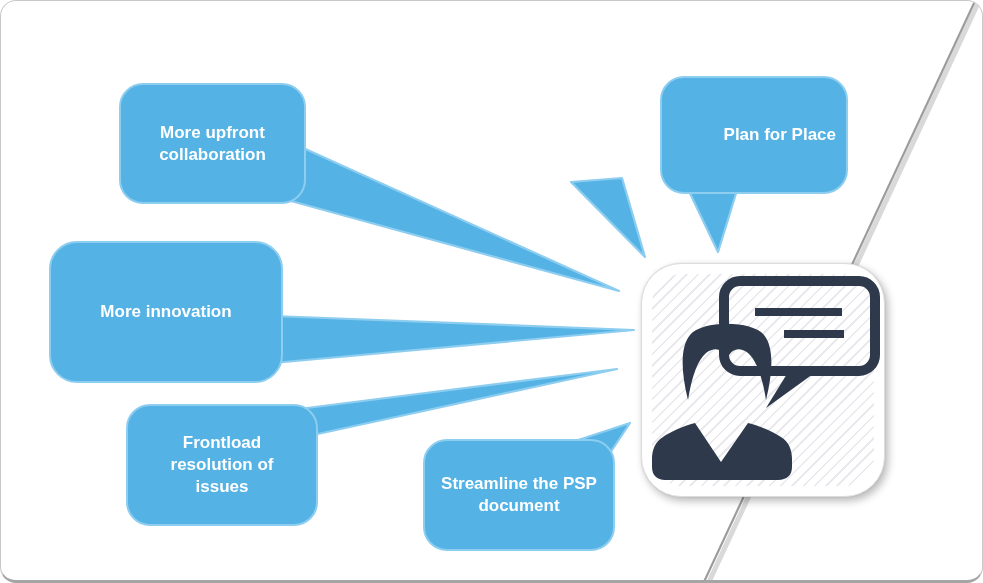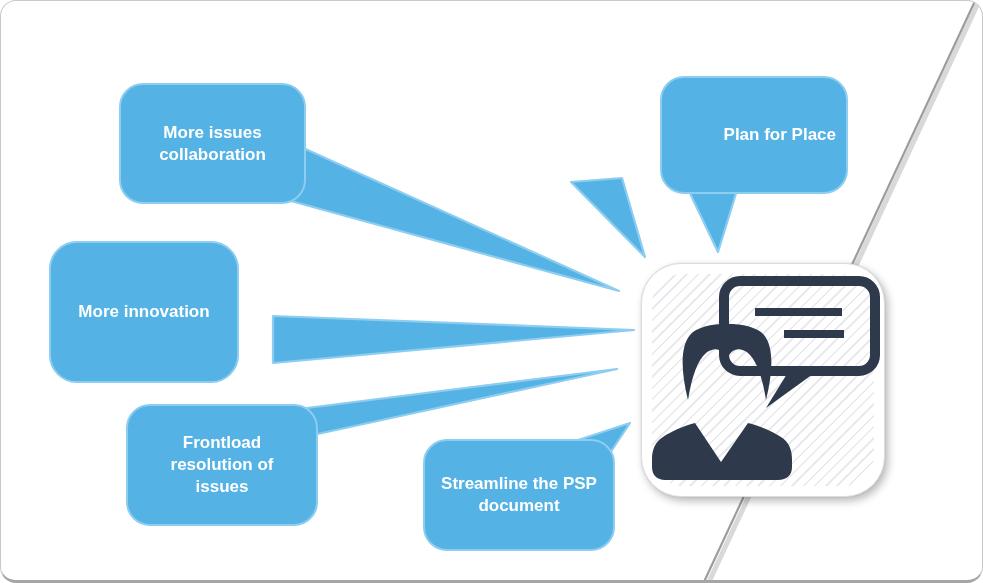--- a/index.html
+++ b/index.html
@@ -22,21 +22,21 @@
     border:2.5px solid #8ccdf0;
     display:flex;align-items:center;justify-content:center;
     text-align:center;
     color:#ffffff;
     font-size:17px;font-weight:bold;line-height:22px;
   }
   .bubble span{display:block;}
   .b-upfront   {left:118px;top:82px; width:187px;height:121px;border-radius:24px;padding:0 20px;}
   .b-shorter   {left:422px;top:74px; width:215px;height:117px;border-radius:24px;padding:0 20px;}
   .b-plan      {left:659px;top:75px; width:188px;height:118px;border-radius:24px;padding:0 10px;justify-content:flex-end;}
-  .b-innovation{left:48px; top:240px;width:190px;height:142px;border-radius:28px;padding:0 20px;}
+  .b-innovation{left:48px; top:240px;width:234px;height:142px;border-radius:28px;padding:0 20px;}
   .b-frontload {left:125px;top:403px;width:192px;height:122px;border-radius:24px;padding:0 25px;}
   .b-streamline{left:422px;top:438px;width:192px;height:112px;border-radius:24px;padding:0 16px;}
   .icon-card{
     position:absolute;left:640px;top:262px;width:242px;height:232px;
     background:#ffffff;
     border:1px solid #dcdcdc;
     border-radius:40px;
     box-shadow:3px 4px 8px rgba(0,0,0,0.28), 0 0 2px rgba(0,0,0,0.10);
   }
   .icon-card .hatch{
@@ -62,21 +62,21 @@
       <polygon points="300,146 618,290 290,200"></polygon>
       <polygon points="570,181 644,256 621,177"></polygon>
       <polygon points="686,186 717,251 737,186"></polygon>
       <polygon points="272,315 633,329 272,362"></polygon>
       <polygon points="298,408 616,368 312,434"></polygon>
       <polygon points="565,443 629,422 597,470"></polygon>
     </g>
   </svg>
 
   <div class="bubble b-upfront">
-    <span>More issues collaboration</span>
+    <span>More upfront collaboration</span>
   </div>
   <div class="bubble b-plan">
     <span>Plan for Place</span>
   </div>
   <div class="bubble b-innovation">
     <span>More innovation</span>
   </div>
   <div class="bubble b-frontload">
     <span>Frontload resolution of issues</span>
   </div>

